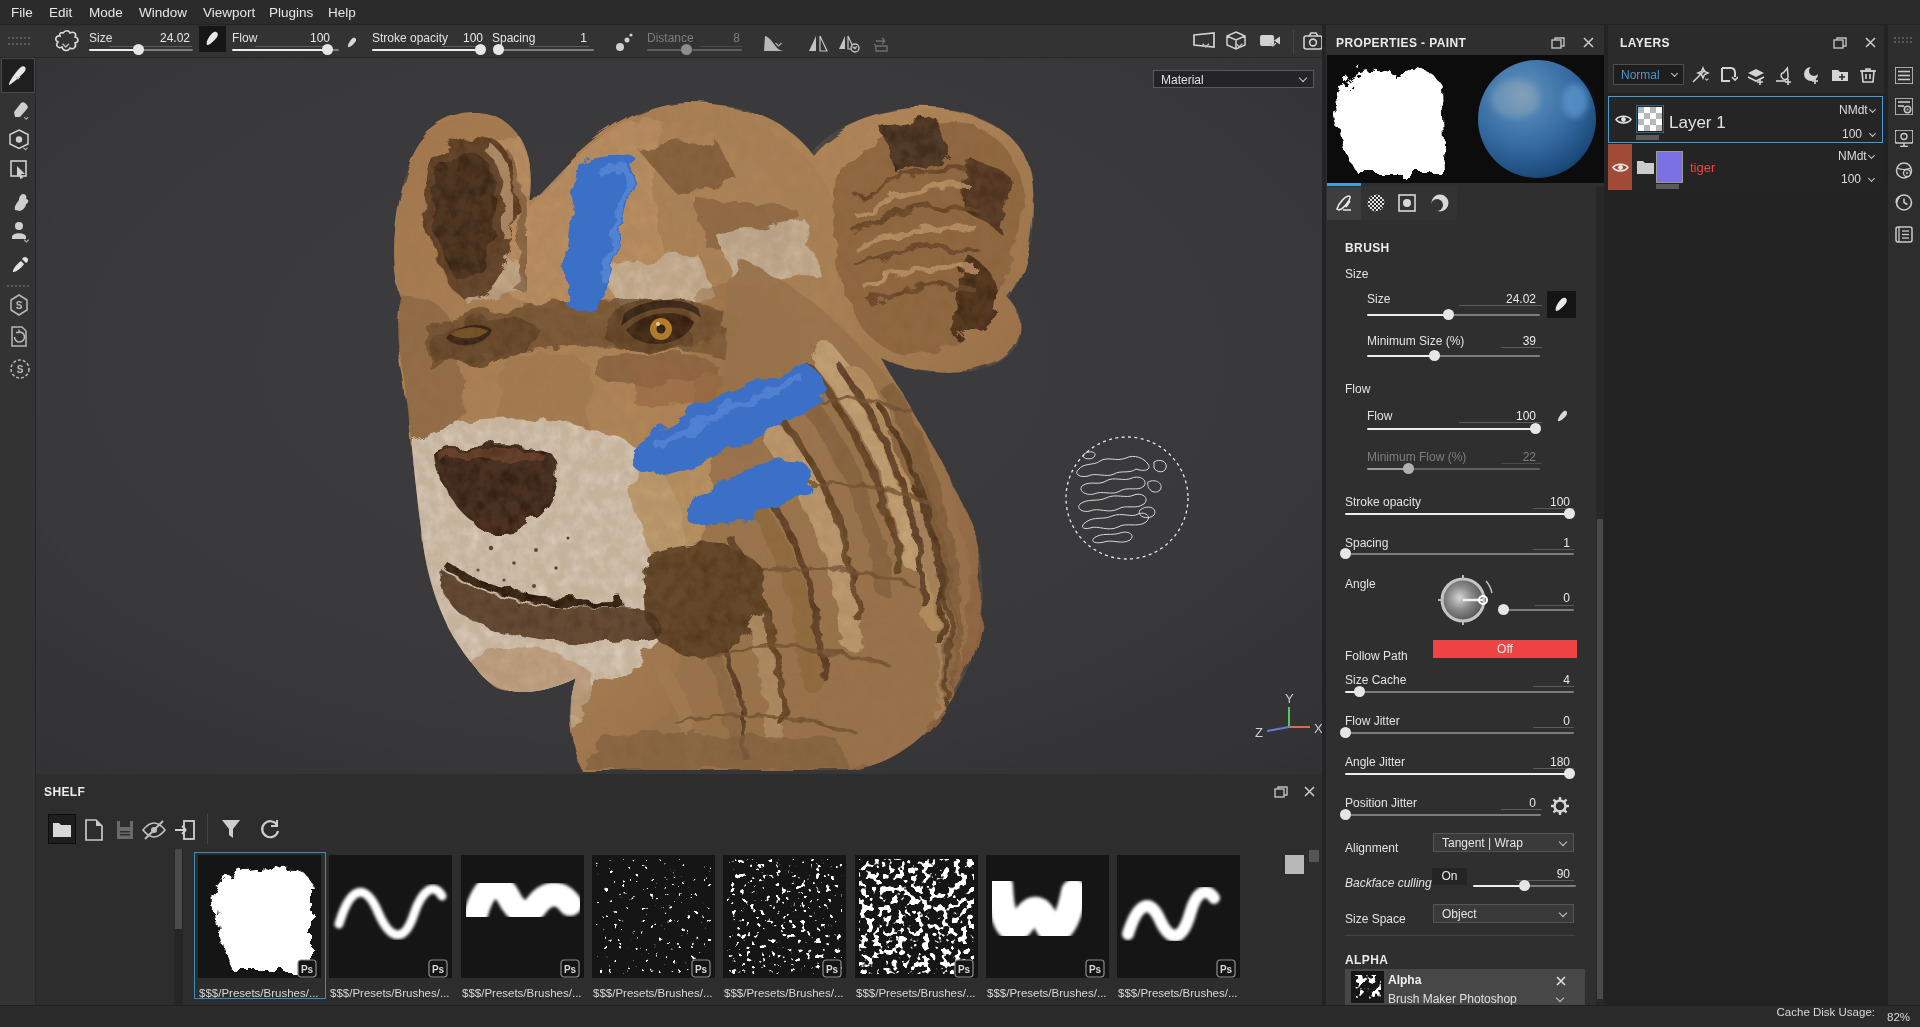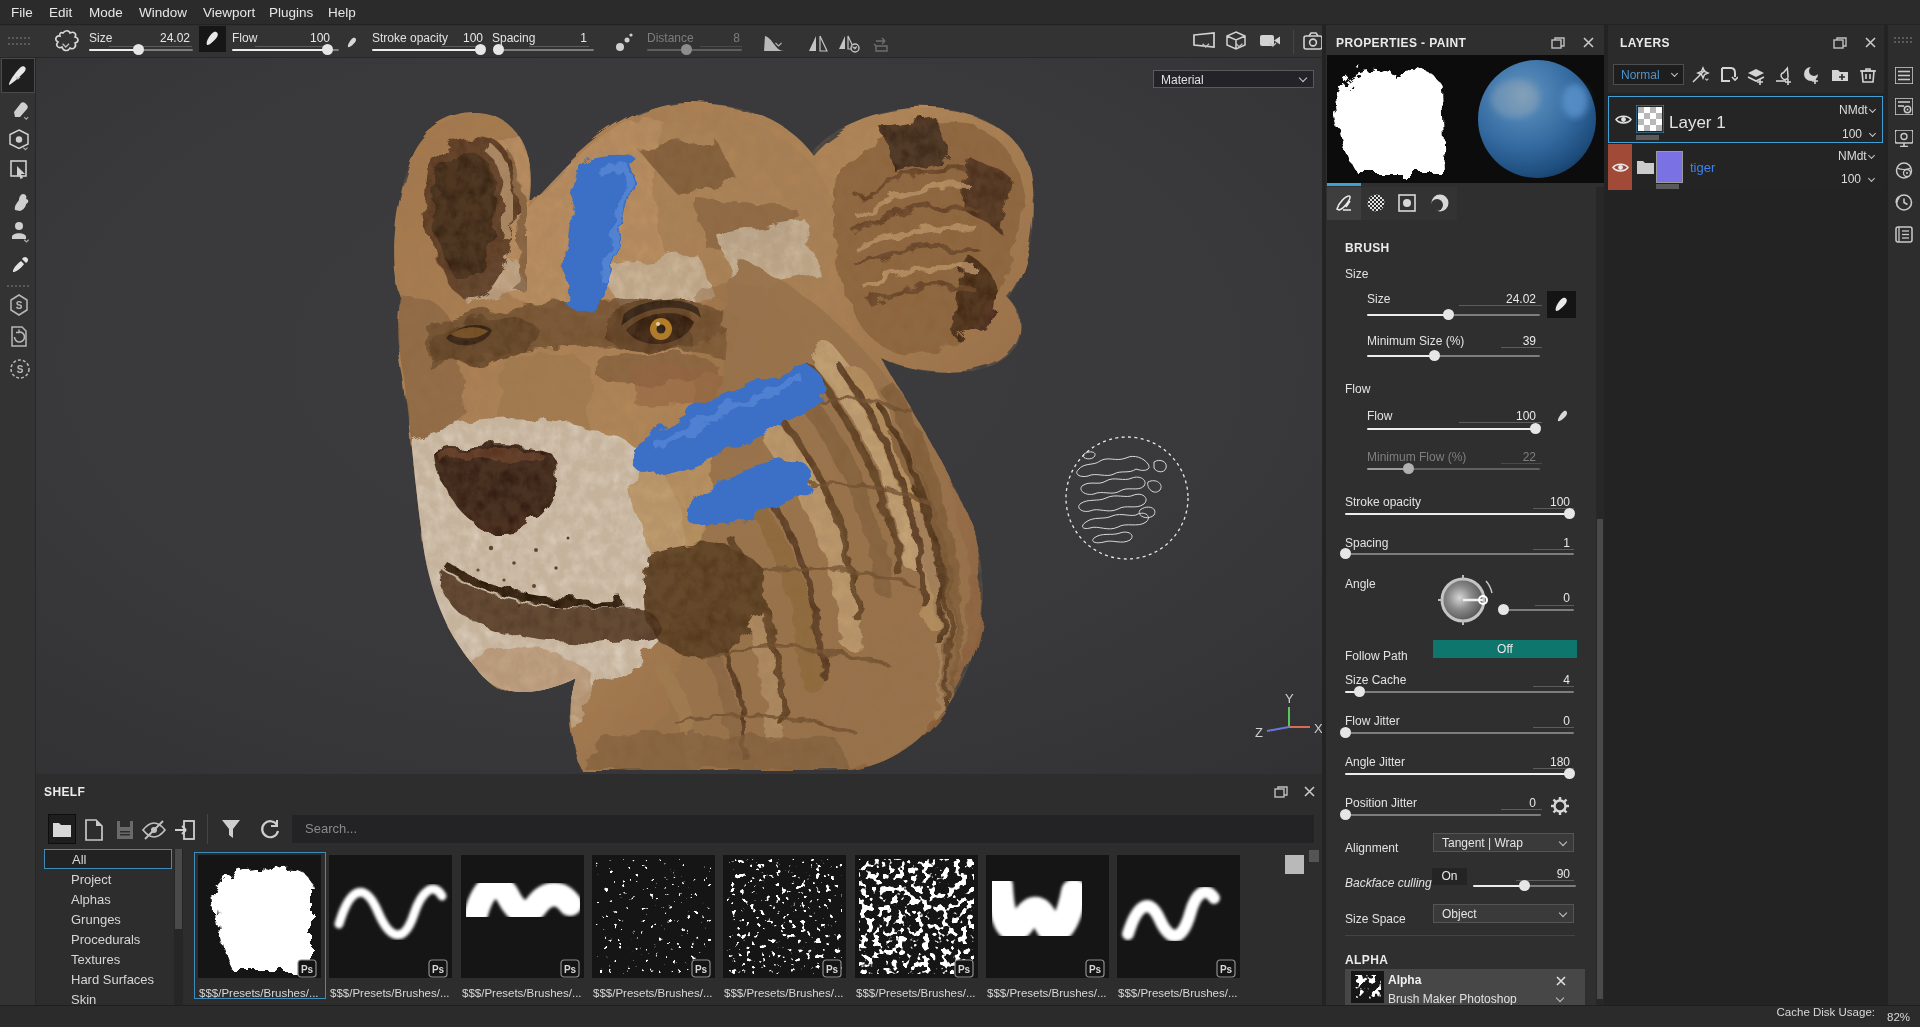--- a/index.html
+++ b/index.html
@@ -447,36 +447,21 @@
     </svg>
   <div class="abs" style="left:171px;top:40px;width:1px;height:30px;background:#454545;"></div>
   <svg class="abs" style="left:184px;top:44px;" width="22" height="24">
       <path d="M2 2 L20 2 L13 11 L13 20 L9 17 L9 11 Z" fill="#cecece"></path>
     </svg>
   <svg class="abs" style="left:222px;top:44px;" width="24" height="24">
       <path d="M19 7 A8 8 0 1 0 20 13" fill="none" stroke="#cecece" stroke-width="2.2"></path>
       <path d="M19 2 L19 8 L13 8" fill="none" stroke="#cecece" stroke-width="2"></path>
     </svg>
 
-  <div class="abs" style="left:256px;top:41px;width:1022px;height:28px;background:#232326;">
-    <span class="abs" style="left:13px;top:6px;font-size:13px;color:#8a8a8a;">Search...</span>
-  </div>
-
-  <div class="abs" style="left:8px;top:75px;width:128px;height:156px;font-size:13px;color:#d6d6d6;">
-    <div class="abs" style="left:0;top:0;width:128px;height:20px;border:1px solid #3f8cba;background:#222222;">
-        <span style="position:absolute;left:27px;top:2px;">All</span>
-      </div>
-    <span class="abs" style="left:27px;top:23px;">Project</span>
-    <span class="abs" style="left:27px;top:43px;">Alphas</span>
-    <span class="abs" style="left:27px;top:63px;">Grunges</span>
-    <span class="abs" style="left:27px;top:83px;">Procedurals</span>
-    <span class="abs" style="left:27px;top:103px;">Textures</span>
-    <span class="abs" style="left:27px;top:123px;">Hard Surfaces</span>
-    <span class="abs" style="left:27px;top:143px;">Skin</span>
-  </div>
+
   <div class="abs" style="left:138px;top:75px;width:9px;height:156px;background:#262626;">
       <div style="position:absolute;left:1px;top:0;width:7px;height:80px;background:#4a4a4a;"></div>
     </div>
 
   <svg class="abs" style="left:0;top:0;" width="1286" height="231">
     <defs>
       <filter id="soft">
           <feGaussianBlur stdDeviation="1.8"></feGaussianBlur>
         </filter>
       <filter id="soft2">
@@ -675,21 +660,21 @@
     <line x1="27" y1="48" x2="27" y2="52" stroke="#bbb" stroke-width="2"></line>
     <line x1="2" y1="27" x2="6" y2="27" stroke="#bbb" stroke-width="2"></line>
     <path d="M50 8 A26 26 0 0 1 56 20" fill="none" stroke="#c4c4c4" stroke-width="1.5"></path>
   </svg>
   <span class="abs val" style="left:184px;top:566px;width:60px;">0</span>
   <div class="uline" style="left:209px;top:580px;width:39px;"></div>
   <div class="track" style="left:178px;top:584px;width:70px;"></div>
   <div class="knob" style="left:172px;top:579px;"></div>
 
   <span class="abs lbl" style="left:19px;top:624px;">Follow Path</span>
-  <div class="abs" style="left:107px;top:615px;width:144px;height:18px;background:#0f766e;text-align:center;font-size:12px;color:#e8e8e8;line-height:18px;">Off</div>
+  <div class="abs" style="left:107px;top:615px;width:144px;height:18px;background:#ef4444;text-align:center;font-size:12px;color:#e8e8e8;line-height:18px;">Off</div>
 
   <span class="abs lbl" style="left:19px;top:648px;">Size Cache</span>
   <span class="abs val" style="left:184px;top:648px;width:60px;">4</span>
   <div class="uline" style="left:207px;top:661px;width:41px;"></div>
   <div class="fill" style="left:19px;top:666px;width:19px;"></div>
   <div class="track" style="left:38px;top:666px;width:210px;"></div>
   <div class="knob" style="left:28px;top:661px;"></div>
 
   <span class="abs lbl" style="left:19px;top:689px;">Flow Jitter</span>
   <span class="abs val" style="left:184px;top:689px;width:60px;">0</span>
@@ -849,21 +834,21 @@
   <div class="abs" style="left:0px;top:119px;width:276px;height:46px;background:#242424;">
     <div class="abs" style="left:0;top:0;width:24px;height:46px;background:#a04a37;"></div>
     <svg class="abs" style="left:4px;top:16px;" width="17" height="15">
         <path d="M1 7.5 C4 3 13 3 16 7.5 C13 12 4 12 1 7.5 Z" fill="none" stroke="#e8e8e8" stroke-width="1.5"></path>
         <circle cx="8.5" cy="7.5" r="2.4" fill="#e8e8e8"></circle>
       </svg>
     <svg class="abs" style="left:28px;top:14px;" width="19" height="17">
         <path d="M1 3 L7 3 L9 5 L18 5 L18 16 L1 16 Z" fill="#cccccc"></path>
       </svg>
     <div class="abs" style="left:48px;top:7px;width:27px;height:32px;background:#7a72e4;border:1px solid #9a9a9a;"></div>
-    <span class="abs" style="left:82px;top:16px;font-size:13px;color:#3b82f6;">tiger</span>
+    <span class="abs" style="left:82px;top:16px;font-size:13px;color:#ef4444;">tiger</span>
     <span class="abs" style="left:230px;top:5px;font-size:12px;color:#dcdcdc;">NMdt</span>
     <span class="chev" style="position:absolute;left:261px;top:9px;width:5px;height:5px;"></span>
     <span class="abs" style="left:233px;top:28px;font-size:12px;color:#dcdcdc;">100</span>
     <span class="chev" style="position:absolute;left:261px;top:32px;width:5px;height:5px;"></span>
     <div class="abs" style="left:48px;top:40px;width:23px;height:5px;background:#5a5a5a;"></div>
   </div>
 </div>
 
 <div class="abs" id="rightstrip" style="left:1888px;top:25px;width:32px;height:980px;background:#2d2d2d;">
   <svg class="abs" style="left:6px;top:12px;" width="22" height="8">

